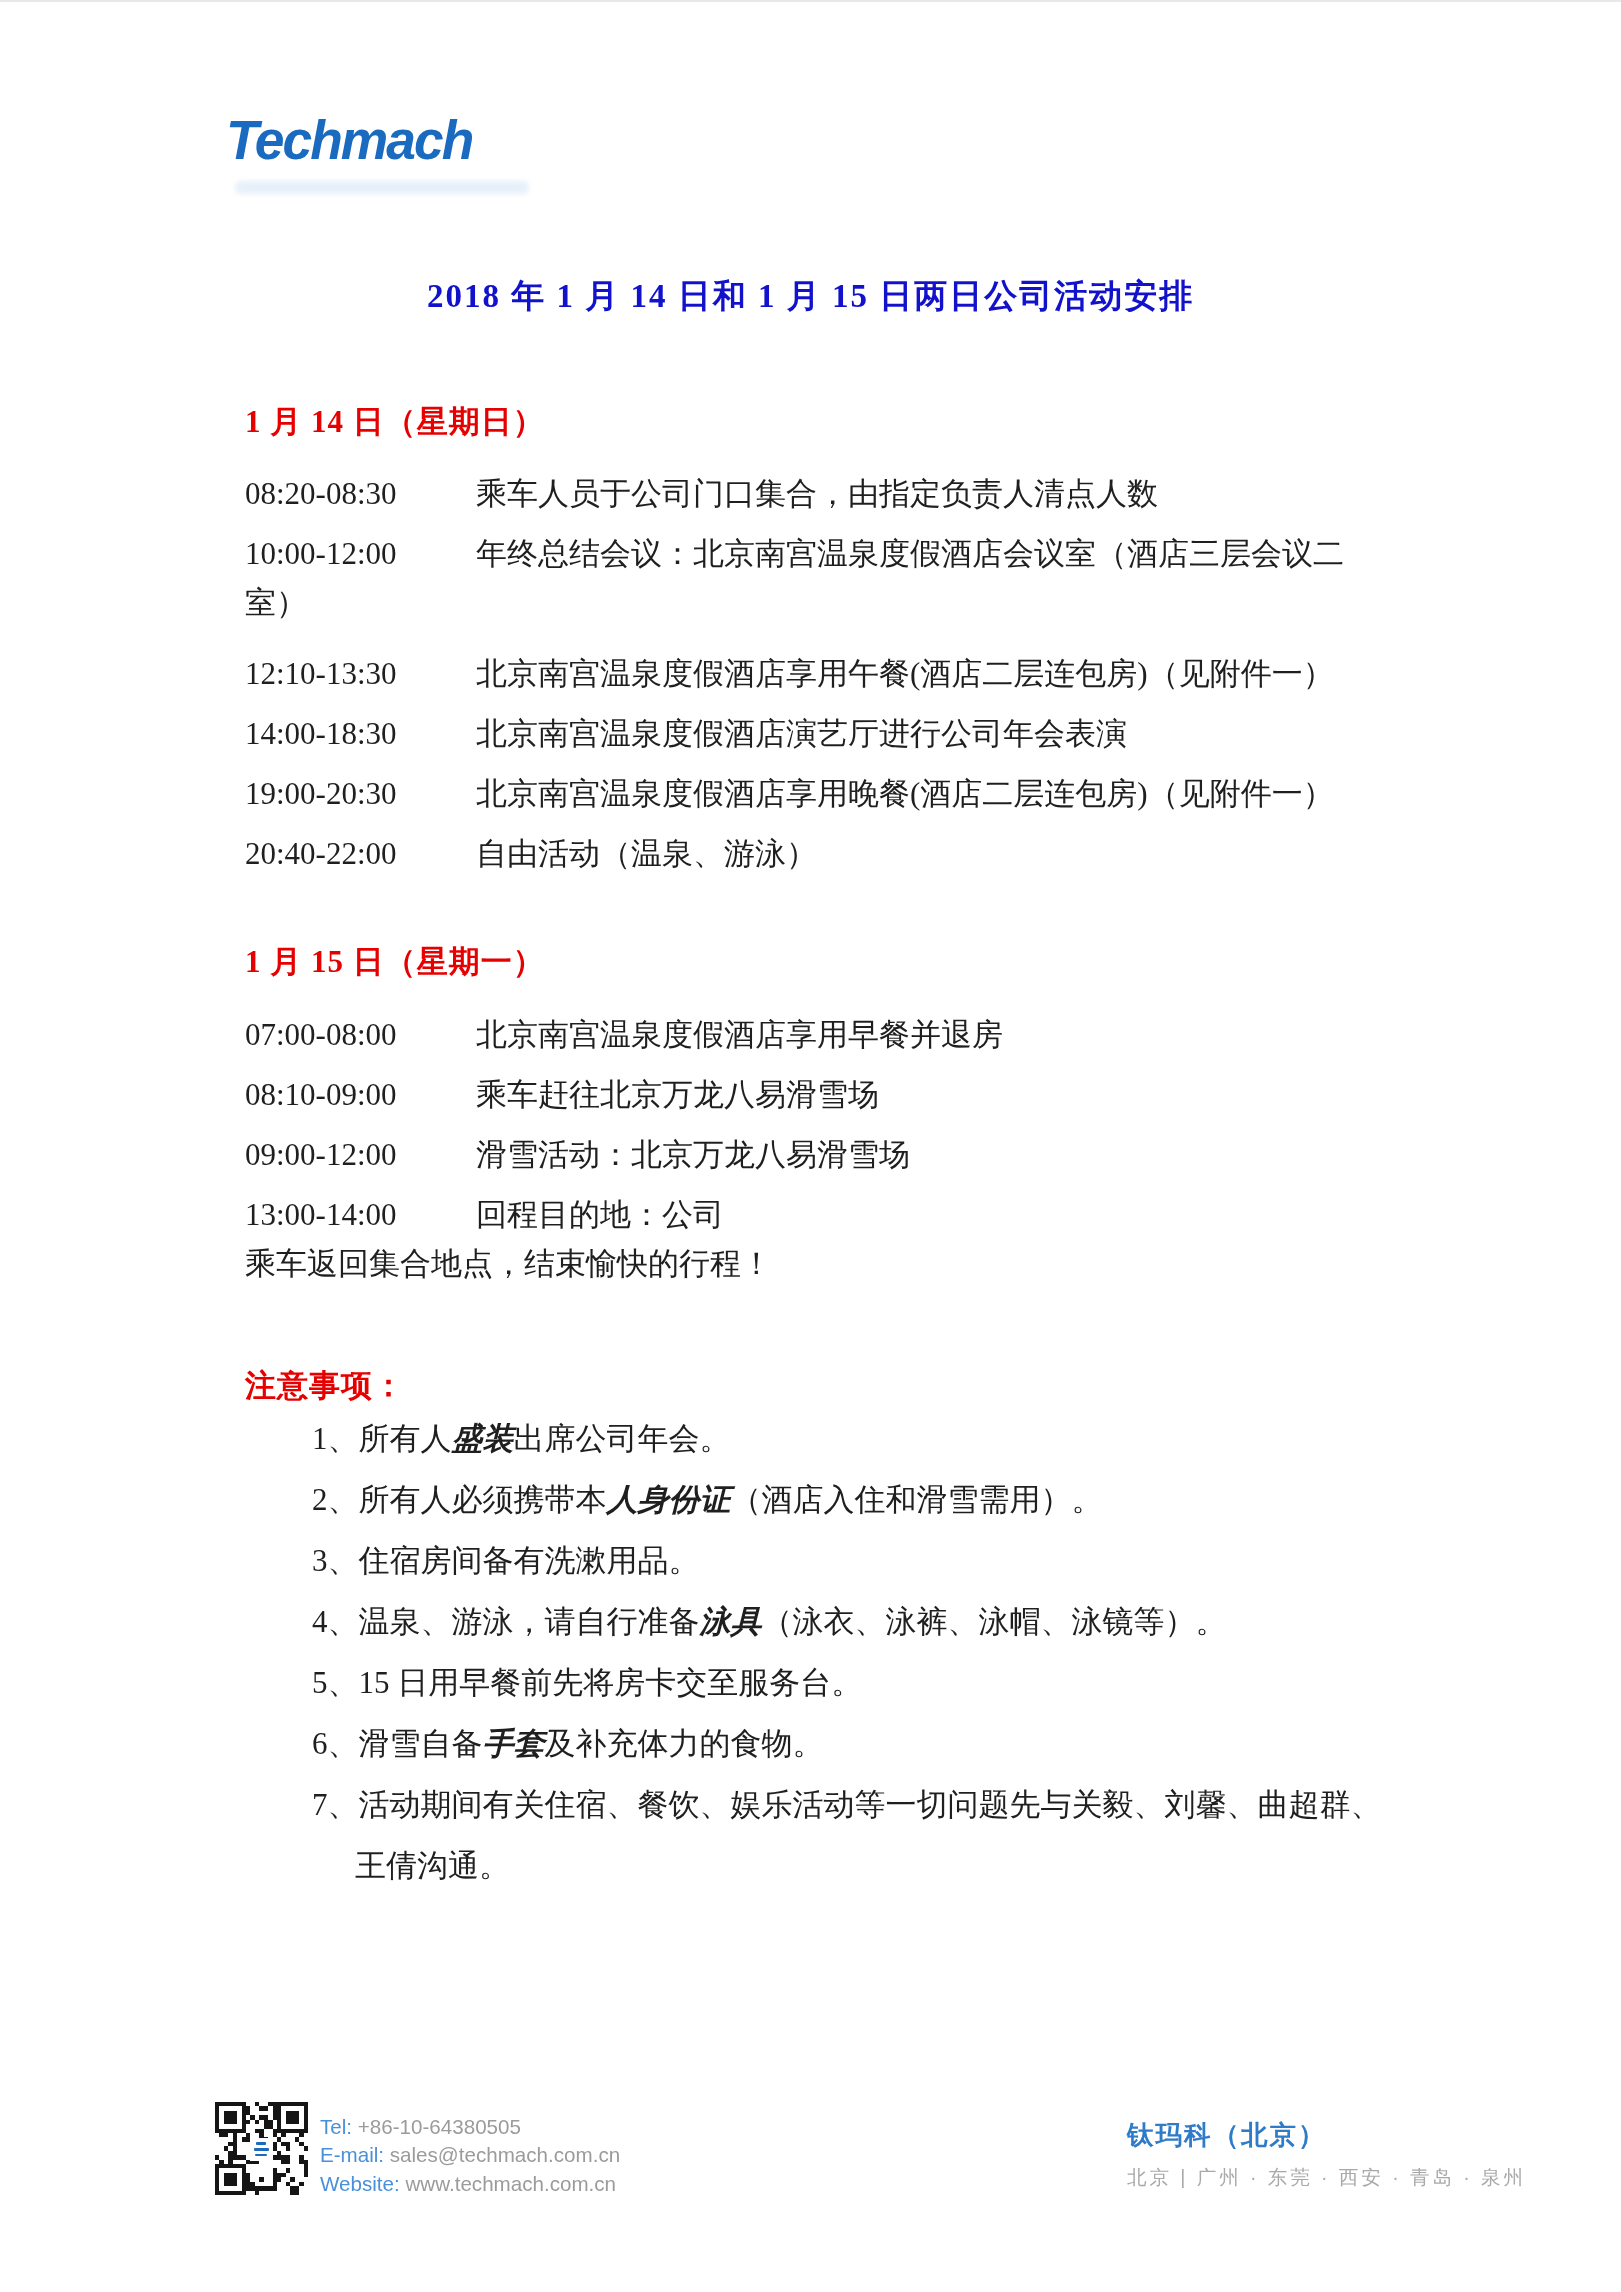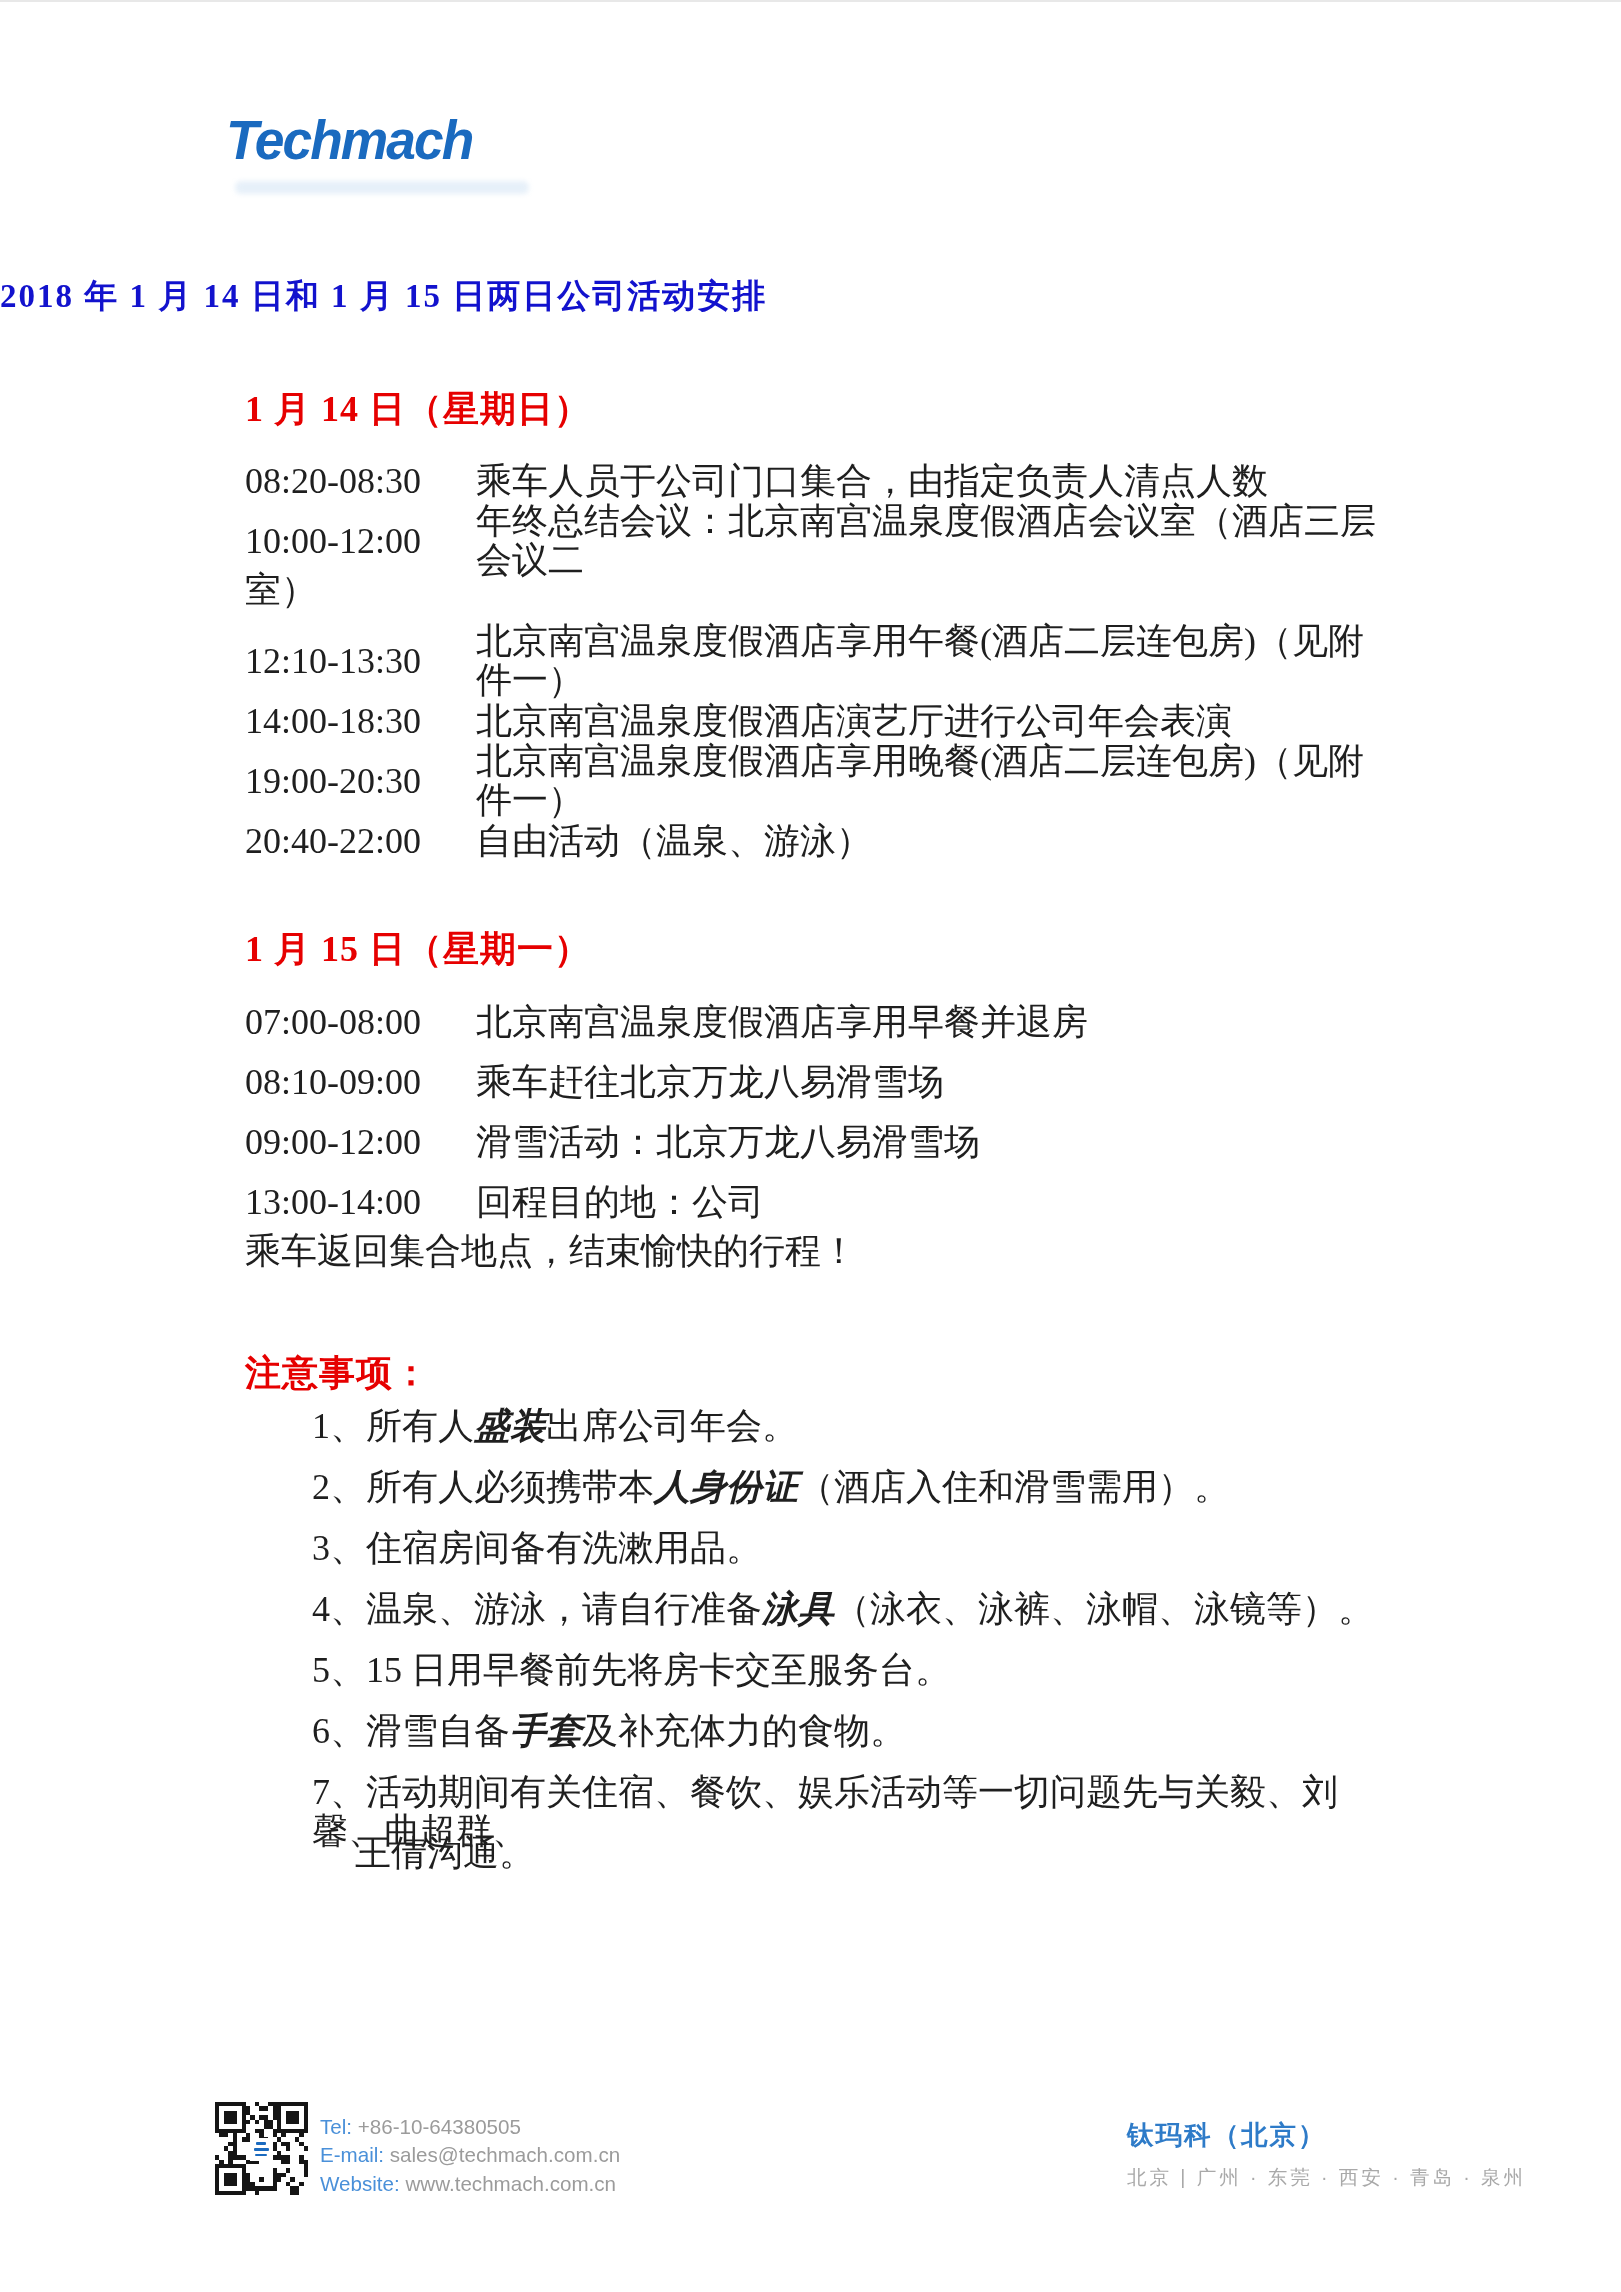--- a/index.html
+++ b/index.html
@@ -22,28 +22,28 @@
     transform:scaleX(.97);transform-origin:left;
     white-space:nowrap;
   }
   .logo-ghost{
     position:absolute;left:235px;top:179px;width:294px;height:12.7px;
     background:#c9def2;opacity:.45;filter:blur(2.9px);border-radius:5.9px;
   }
   
   .doc-title{
     position:absolute;left:0;top:272px;width:100%;
-    text-align:left;
+    text-align:center;
     font-size:33px;font-weight:700;letter-spacing:2px;
     color:#1212cd;
   }
   
   .content{
-    position:absolute;left:245px;top:388px;width:1147px;
-    font-size:36px;line-height:39px;
+    position:absolute;left:245px;top:400px;width:1147px;
+    font-size:31px;line-height:39px;
   }
   .sec-h{height:61px;font-weight:700;color:#e60000;letter-spacing:1px;}
   .sec-h.gap{margin-top:59px;height:62px;font-family:Liberation Serif, serif;}
   .srow{height:60px;display:flex;align-items:center;}
   .srow .time{width:231px;flex:none;}
   .srow .act{flex:1;}
   .srow.cont{display:block;}
   .notes-h{margin-top:62px;height:53px;font-weight:700;color:#e60000;letter-spacing:1px;}
   .note{height:61px;padding-left:67px;}
   .note .num{display:inline-block;min-width:43px;}

